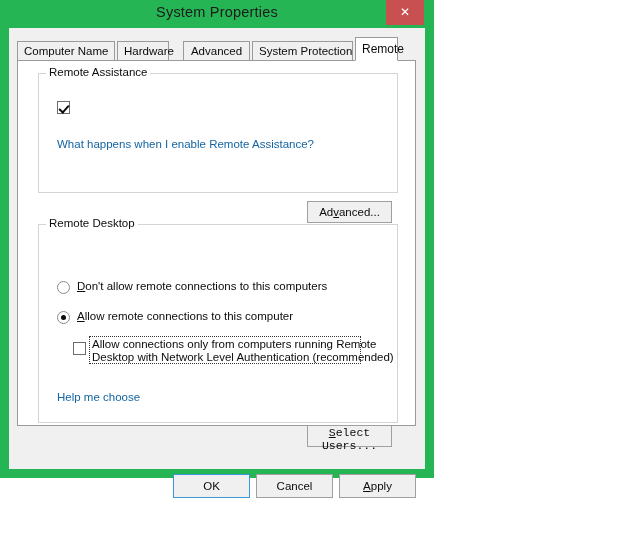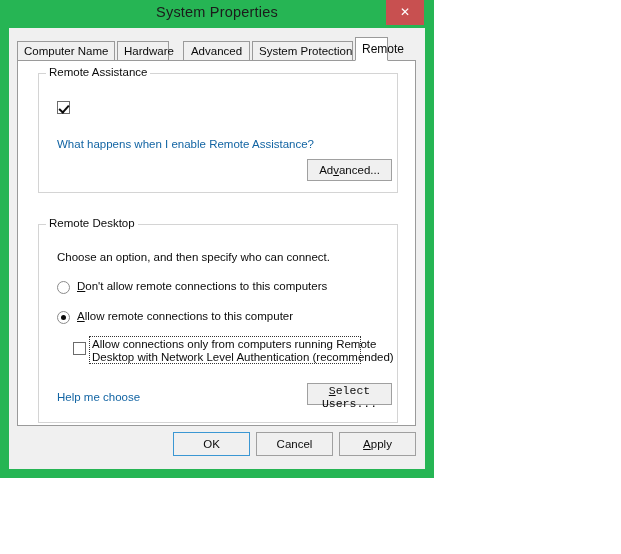--- a/index.html
+++ b/index.html
@@ -208,20 +208,21 @@
     position: absolute;
     background: #f0f0f0;
     border: 1px solid #a0a0a0;
     box-sizing: border-box;
     font-size: 11.5px;
     color: #0b0b0b;
     text-align: center;
     cursor: pointer;
     font-family: "Liberation Sans", sans-serif;
     padding: 0;
+    margin-top: 42px;
   }
   .btn.default {
     border: 1px solid #3b97d3;
     background: #f0f0f0;
   }
 
   
   #buttonrow { position: absolute; left: 0; top: 404px; width: 416px; height: 30px; }
 </style>
 </head>
@@ -234,39 +235,38 @@
     <div id="close-button">✕</div>
   </div>
 
   <div id="client">
 
     <div id="tabstrip">
         <div class="tab" style="left: 0px; width: 98px;">Computer Name</div>
         <div class="tab" style="left: 100px; width: 52px;">Hardware</div>
         <div class="tab" style="left: 166px; width: 67px;">Advanced</div>
         <div class="tab" style="left: 235px; width: 101px;">System Protection</div>
-        <div class="tab selected" style="left: 338px; width: 33px;">Remote</div>
+        <div class="tab selected" style="left: 338px; width: 43px;">Remote</div>
       </div>
 
     <div id="tabpage">
 
       <div class="groupbox" id="gb-assistance">
         <span class="groupbox-title">Remote Assistance</span>
 
         <div class="checkbox-box checked" style="left:18px; top:27px;"></div>
 
         <span class="link" style="left:18px; top:64px;">What happens when I enable Remote Assistance?</span>
 
         <button class="btn" style="left:268px; top:85px; width:85px; height:22px;"><span>Ad</span><span class="u">v</span><span>anced...</span></button>
       </div>
 
       <div class="groupbox" id="gb-desktop">
         <span class="groupbox-title">Remote Desktop</span>
 
-        <span class="lbl" style="left:18px; top:26px;">Choose an option, and then specify who can connect.</span>
 
         <div class="radio-box" style="left:18px; top:56px;"></div>
         <span class="lbl" style="left:38px; top:55px;"><span></span><span class="u">D</span><span>on't allow remote connections to this computers</span></span>
 
         <div class="radio-box checked" style="left:18px; top:86px;"></div>
         <span class="lbl" style="left:38px; top:85px;"><span></span><span class="u">A</span><span>llow remote connections to this computer</span></span>
 
         <div class="checkbox-box" style="left:34px; top:117px;"></div>
         <div style="position:absolute; left:50px; top:111px; width:272px; height:28px; border:1px dotted #333; box-sizing:border-box;"></div>
         <span class="lbl" style="left:53px; top:113px;">Allow connections only from computers running Remote</span>

